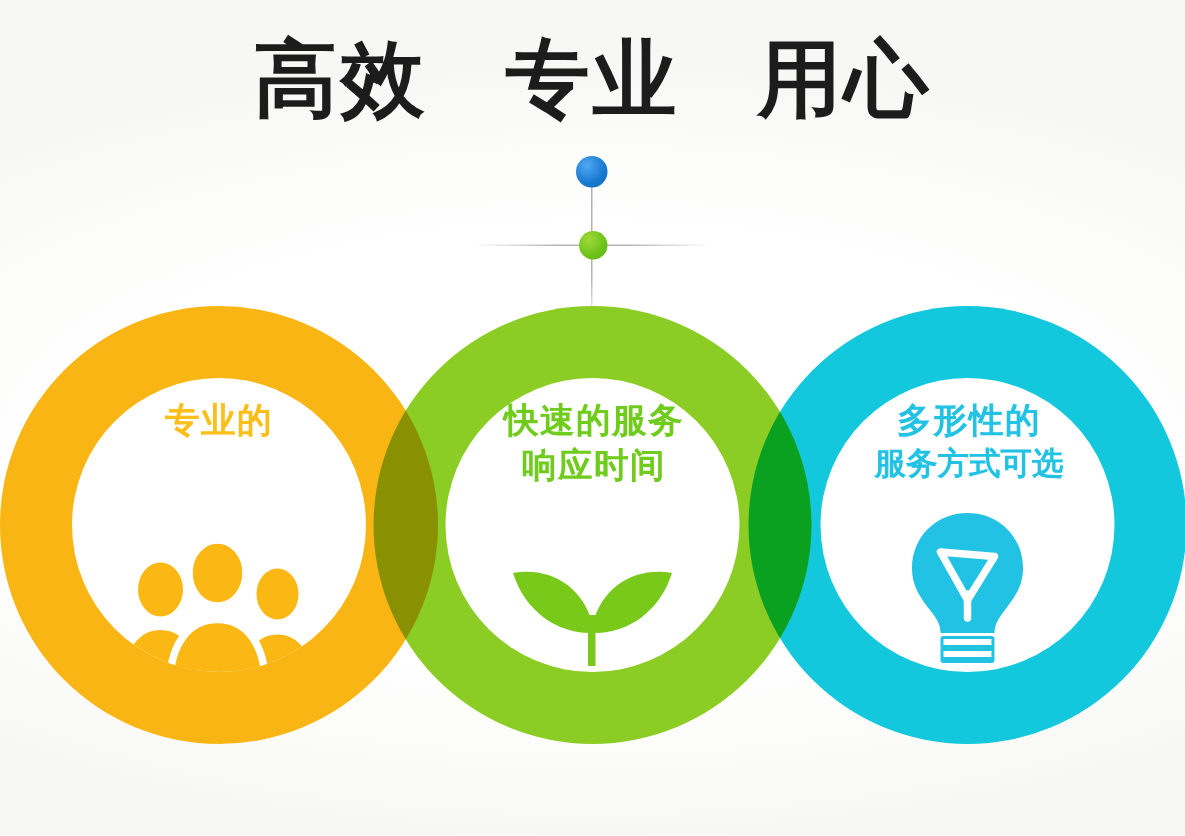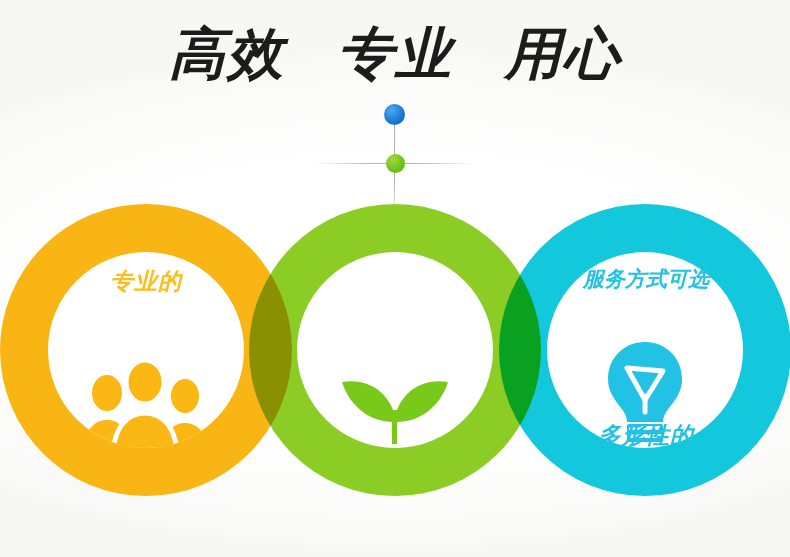--- a/index.html
+++ b/index.html
@@ -8,21 +8,20 @@
     background:#ffffff;
     font-family:"DejaVu Sans","Liberation Sans",sans-serif;
     overflow:hidden;
   }
   #stage{
     position:relative;
     width:790px;height:557px;
     background:
       radial-gradient(ellipse 620px 260px at 395px 300px,#ffffff 0%,#ffffff 55%,#fbfbfa 80%,#f7f7f5 100%);
     overflow:hidden;
-    font-style:italic;
   }
 
   
   #headline{
     position:absolute;
     top:26px;left:0;width:790px;
     text-align:center;
     white-space:nowrap;
     font-size:56px;
     font-weight:700;
@@ -91,21 +90,21 @@
   .hole.h1{left:48px; top:252px;}
   .hole.h2{left:297px;top:252px;}
   .hole.h3{left:547px;top:252px;}
 
   
   .card{
     position:absolute;
     width:200px;height:200px;
     display:flex;flex-direction:column;
     align-items:center;
-    justify-content:space-between;
+    justify-content:flex-start;
     padding-top:16px;
     box-sizing:border-box;
   }
   .card.c1{left:46px; top:250px;}
   .card.c2{left:296px;top:250px;}
   .card.c3{left:546px;top:250px;}
 
   .card .line{
     font-size:23px;
     font-weight:700;
@@ -212,19 +211,23 @@
           <line x1="30" y1="96" x2="62" y2="96"></line>
         </g>
       </svg>
     </div>
   </div>
 
   <div class="card c1">
     <div class="line">专业的</div>
   </div>
 
+  <div class="card c2">
+    <div class="line">快速的服务</div>
+    <div class="line">响应时间</div>
+  </div>
 
   <div class="card c3">
+    <div class="line">多形性的</div>
     <div class="line wide">服务方式可选</div>
-    <div class="line">多形性的</div>
   </div>
 
 </div>
 
 </body></html>

